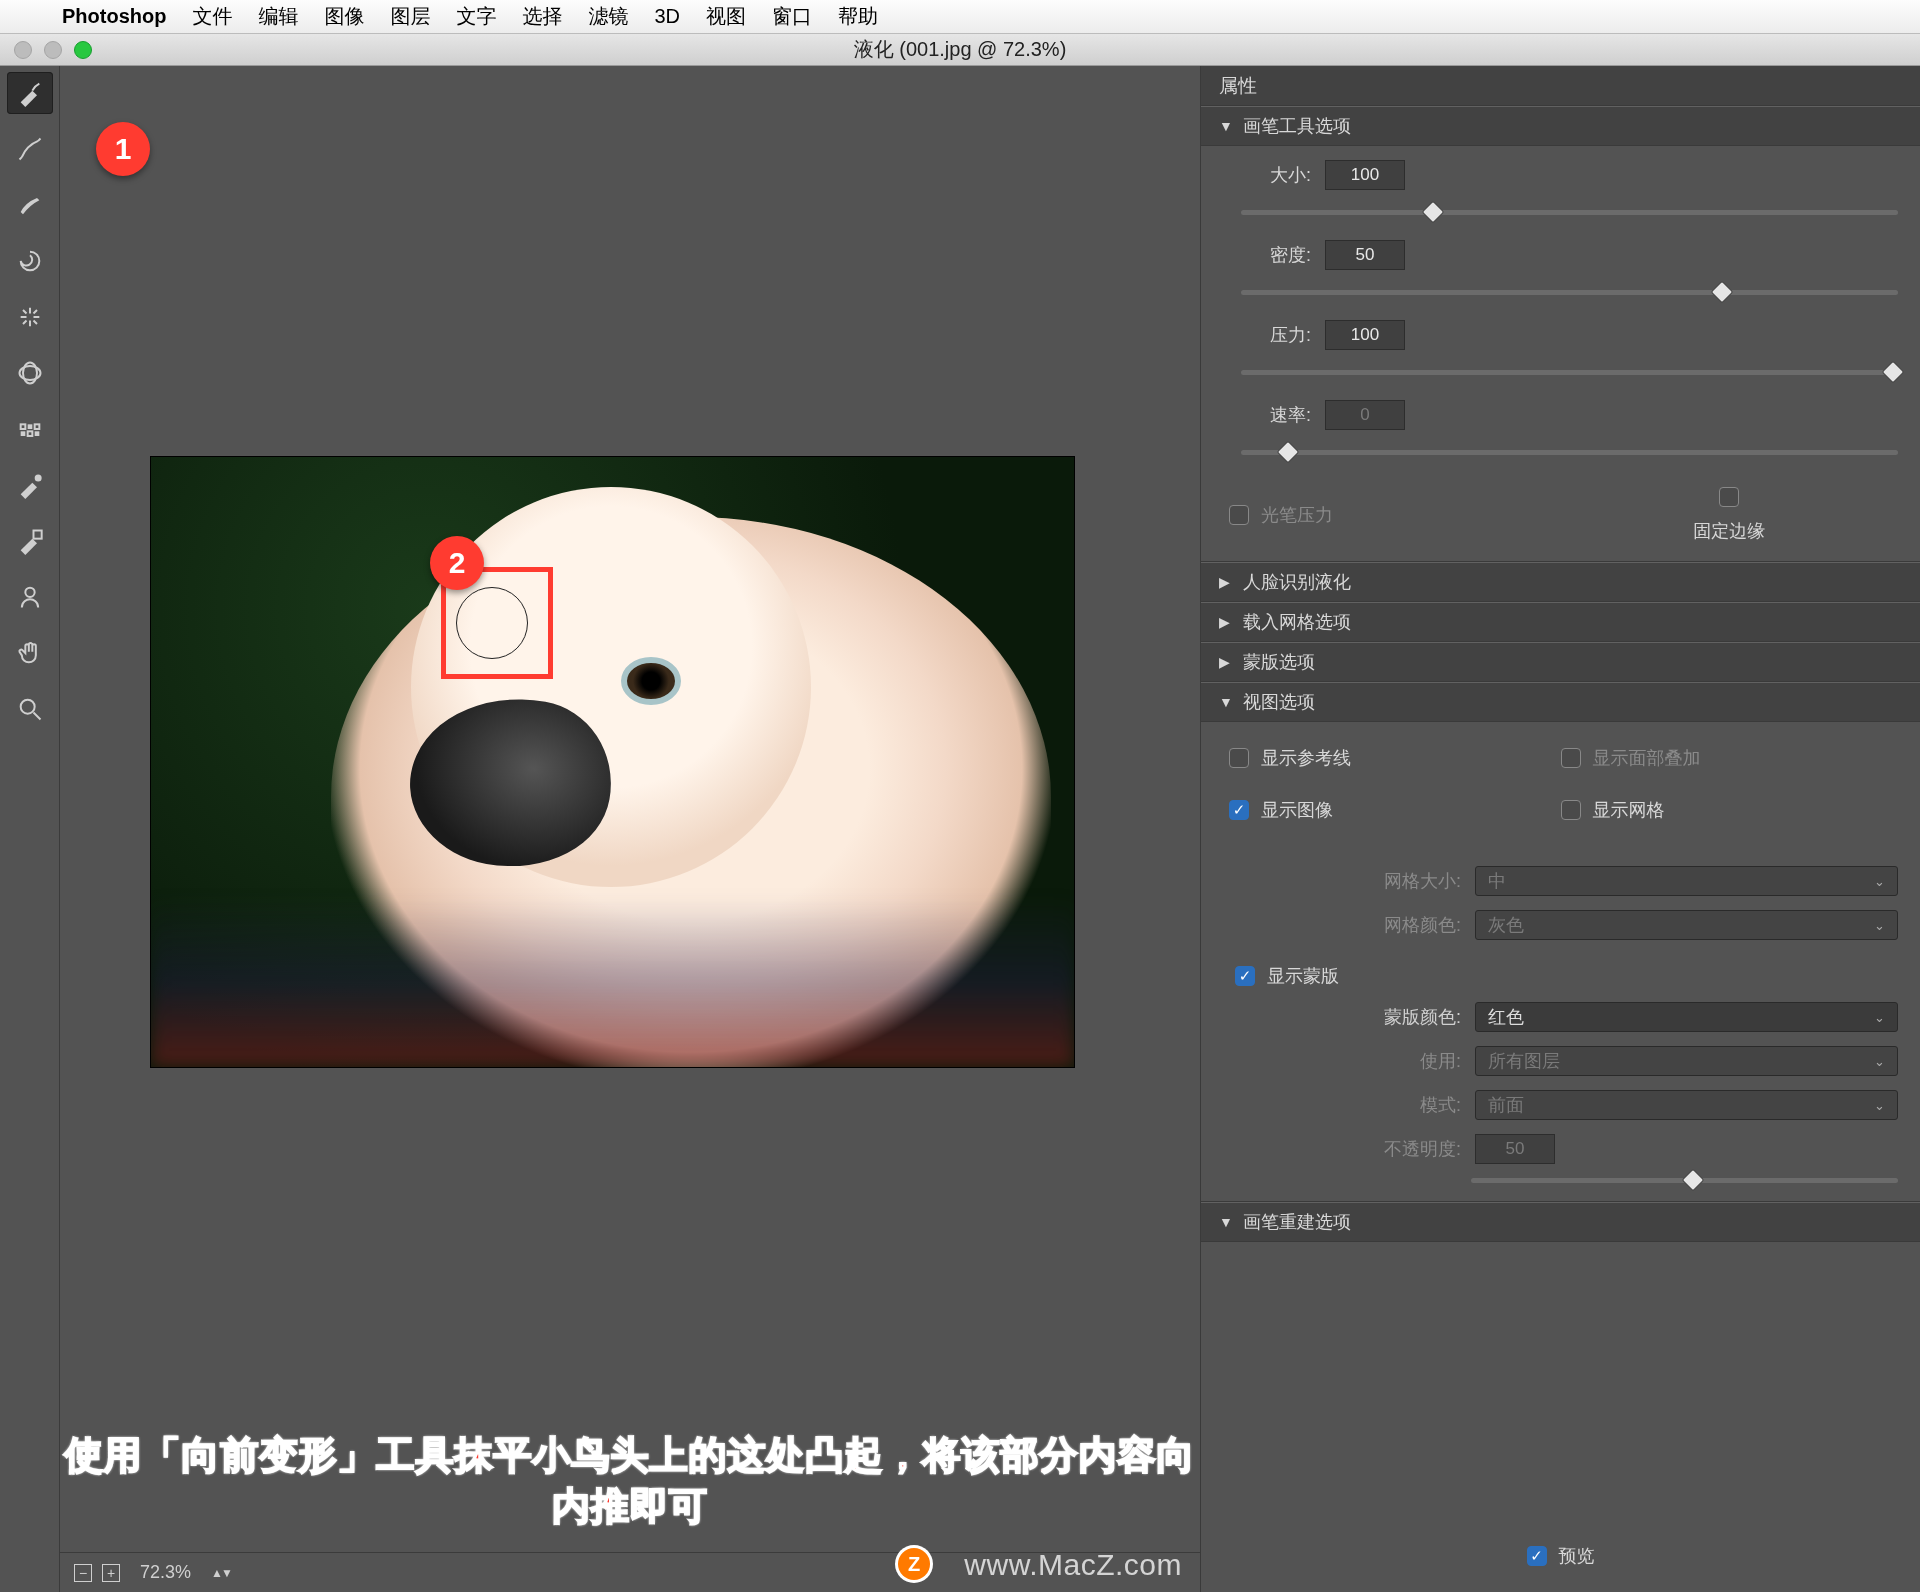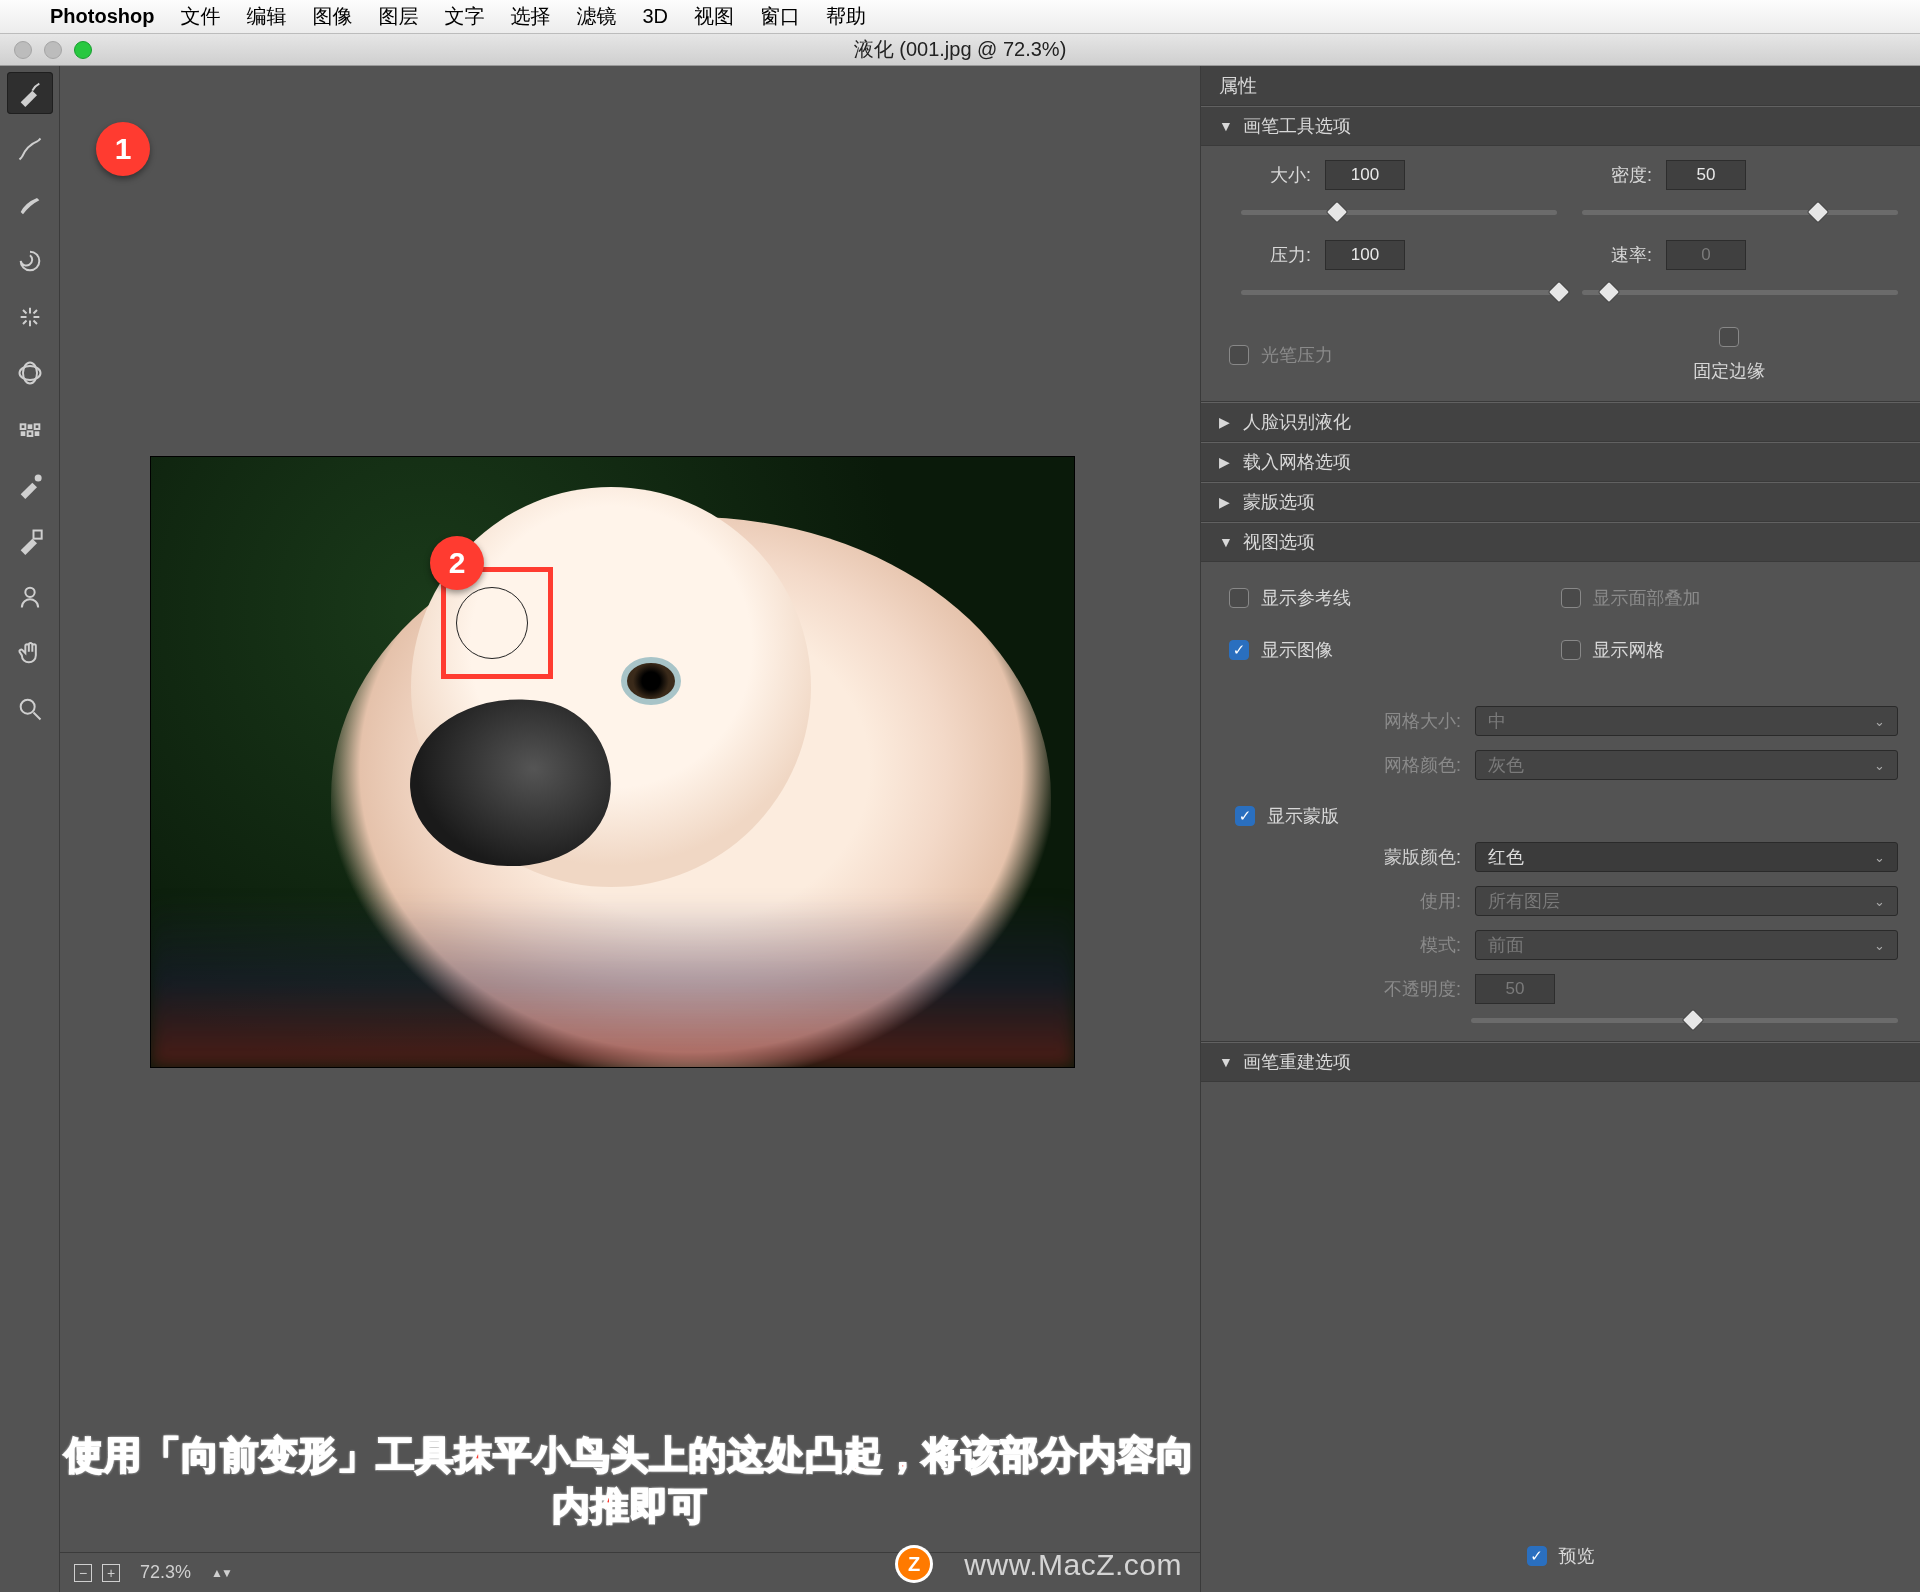--- a/index.html
+++ b/index.html
@@ -1,19 +1,19 @@
 <!DOCTYPE html>
 <html><head>
 <meta charset="utf-8">
 <style>
 * { margin: 0; padding: 0; box-sizing: border-box; font-family: -apple-system, "Helvetica Neue", Arial, sans-serif; }
 body { width: 1920px; height: 1592px; background: #535353; color: #d8d8d8; font-size: 18px; overflow: hidden; }
 
 
-.menubar { height: 34px; background: linear-gradient(#fdfdfd,#ececec); display: flex; align-items: center; padding: 0 24px; gap: 26px; color: #000; font-size: 20px; border-bottom: 1px solid #bcbcbc; }
+.menubar { height: 34px; background: linear-gradient(#fdfdfd,#ececec); display: flex; align-items: center; padding: 0 36px; gap: 26px; color: #000; font-size: 20px; border-bottom: 1px solid #bcbcbc; }
 .menubar .apple { font-size: 22px; }
 .menubar .appname { font-weight: 700; }
 
 
 .titlebar { height: 32px; background: linear-gradient(#e6e6e6,#cfcfcf); border-bottom: 1px solid #9a9a9a; display: flex; align-items: center; position: relative; }
 .traffic { display: flex; gap: 12px; margin-left: 14px; }
 .traffic span { width: 18px; height: 18px; border-radius: 50%; display: inline-block; }
 .t-red    { background: #bcbcbc; border:1px solid #a5a5a5; }
 .t-yellow { background: #bcbcbc; border:1px solid #a5a5a5; }
 .t-green  { background: #28c840; border:1px solid #189e2f; }
@@ -52,21 +52,21 @@
 .statusbar .zoom { padding: 0 10px; }
 .statusbar .tri { font-size:12px; letter-spacing:-2px;}
 
 
 .panel { width: 720px; background: #535353; border-left: 1px solid #3a3a3a; display:flex; flex-direction:column; overflow-y:auto; }
 .panel-h { height: 40px; background:#424242; display:flex; align-items:center; padding: 0 18px; font-size:19px; border-bottom:1px solid #3a3a3a; }
 .section-h { height: 40px; background:#424242; border-top:1px solid #616161; border-bottom:1px solid #3a3a3a; display:flex; align-items:center; padding: 0 18px; gap:10px; font-size:18px; cursor:pointer; }
 .section-h .tw { font-size:14px; width:14px; }
 .section-body { padding: 14px 22px 18px 40px; border-bottom:1px solid #3a3a3a; }
 
-.grid2 { display:grid; grid-template-columns: 1fr 1fr; column-gap: 50px; row-gap: 28px; gap: 25px; }
+.grid2 { display:grid; grid-template-columns: 1fr; column-gap: 50px; row-gap: 28px; gap: 25px; }
 .ctrl { display:grid; grid-template-columns: 70px 1fr; align-items:center; gap: 14px; }
 .ctrl label { text-align:right; font-size:18px; color:#d8d8d8; }
 .numbox { width: 80px; height: 30px; background:#404040; border:1px solid #2d2d2d; color:#e8e8e8; text-align:center; font-size:17px; }
 .numbox[disabled]{ color:#7a7a7a; }
 .slider-wrap { grid-column: 1 / span 2; }
 .slider { width: 100%; height: 5px; background:#6b6b6b; border-radius:3px; position:relative; margin-top:6px; }
 .slider .thumb { position:absolute; top:-6px; width:16px; height:16px; background:#e6e6e6; border:1px solid #444; border-radius:2px; transform: rotate(45deg); }
 .ctrl .top { display:flex; }
 
 .chk-row { display:flex; align-items:center; gap:12px; margin: 10px 0 0 -6px; }

